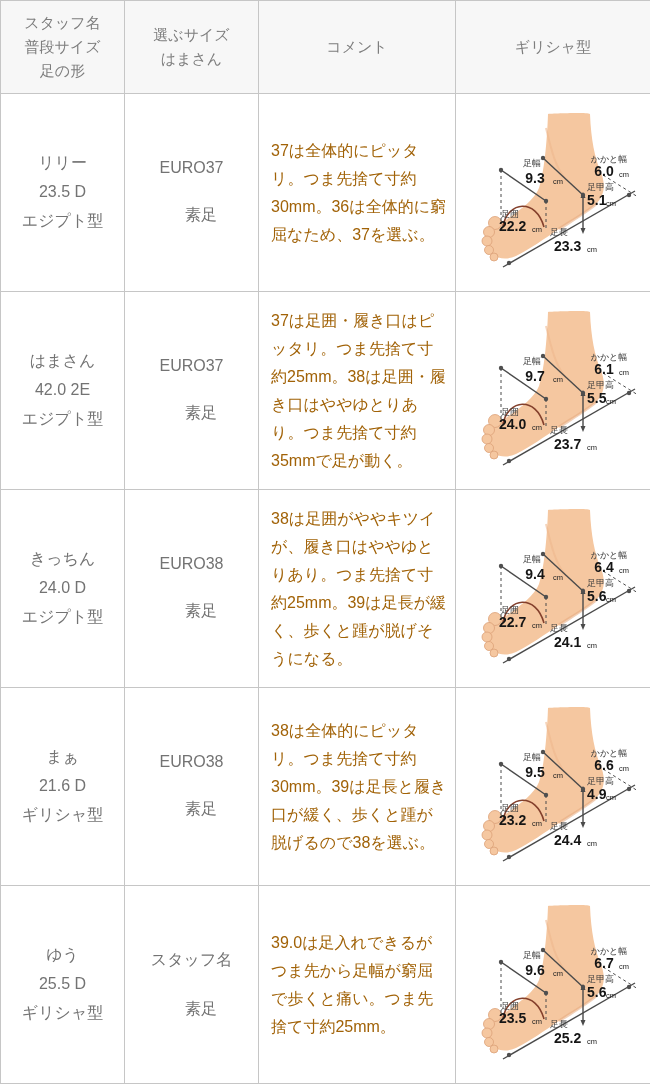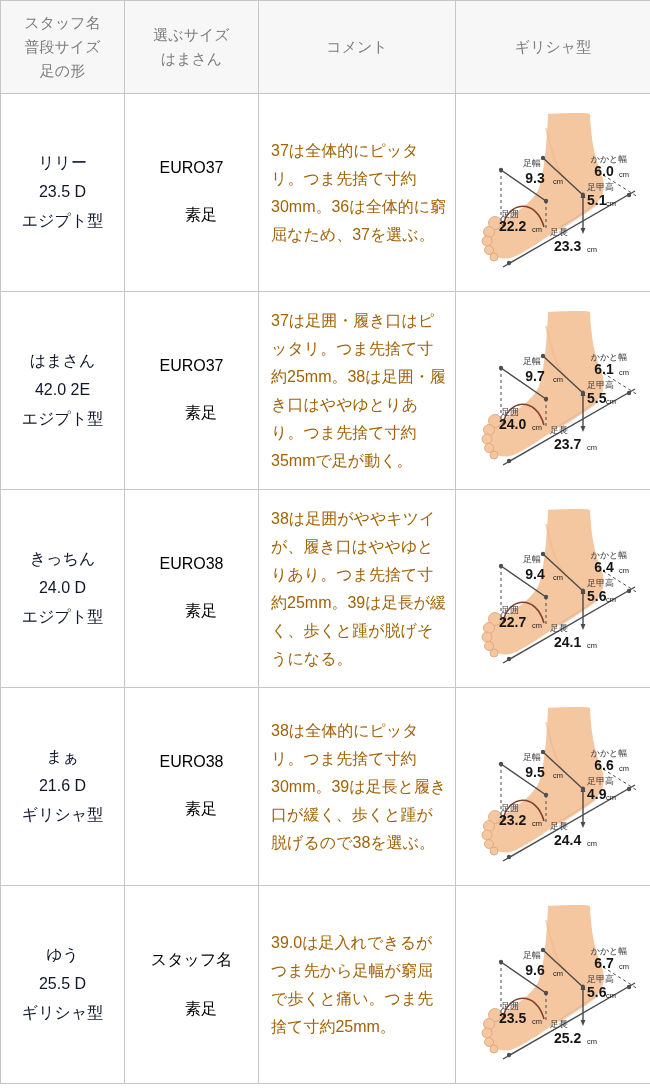--- a/index.html
+++ b/index.html
@@ -2,22 +2,22 @@
 <html><head>
 <meta charset="utf-8">
 <style>
   html,body{margin:0;padding:0;background:#fff;}
   body{width:650px;font-family:"Liberation Sans","DejaVu Sans",sans-serif;}
   table{width:650px;border-collapse:collapse;table-layout:fixed;background:#fff;border-radius:32px;}
   td,th{border:1px solid #c6c6c6;box-sizing:border-box;}
   th{background:#f7f7f7;color:#7d7d7d;font-weight:normal;font-size:15px;
      height:93px;text-align:center;line-height:1.6;white-space:pre-line;vertical-align:middle;}
   tbody td{height:198px;vertical-align:middle;}
-  .c-staff{width:124px;text-align:center;color:#0f172a;font-size:16px;line-height:1.8;white-space:pre-line;}
-  .c-size{width:134px;text-align:center;color:#000000;font-size:16px;}
+  .c-staff{width:124px;text-align:center;color:#737373;font-size:16px;line-height:1.8;white-space:pre-line;}
+  .c-size{width:134px;text-align:center;color:#737373;font-size:16px;}
   .c-size .style-label{margin-top:28px;margin-left:19px;}
   .c-comment{width:197px;color:#a16207;font-size:16px;line-height:28px;text-align:left;
              padding:8px 8px 8px 12px;}
   .c-foot{width:195px;text-align:center;padding:2px 0;}
   svg{display:block;margin:0 auto;}
   svg text{font-family:"Liberation Sans","DejaVu Sans",sans-serif;fill:#3c3c3c;}
   svg text.val{font-weight:bold;fill:#151515;font-size:14px;}
   svg text.lab{font-size:9px;}
   svg text.unit{font-size:7.5px;fill:#222;}
   .mline{stroke:#4a4a4a;stroke-width:1.4;fill:none;}

